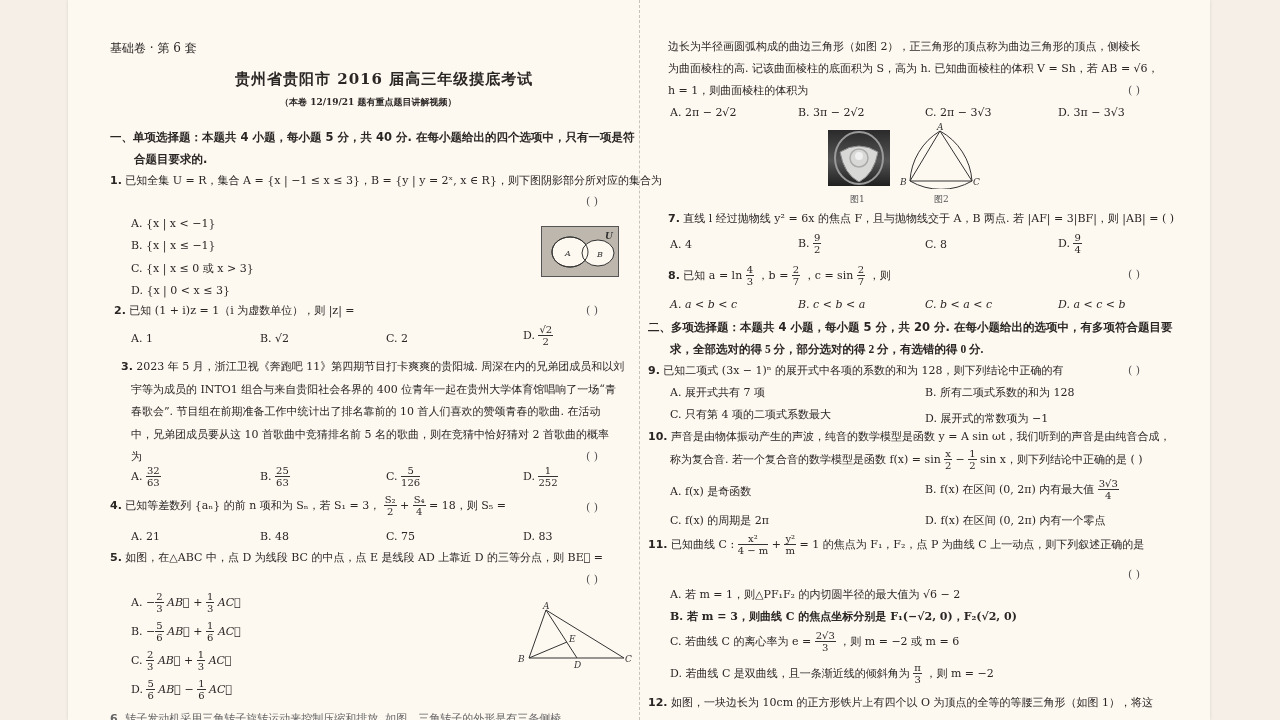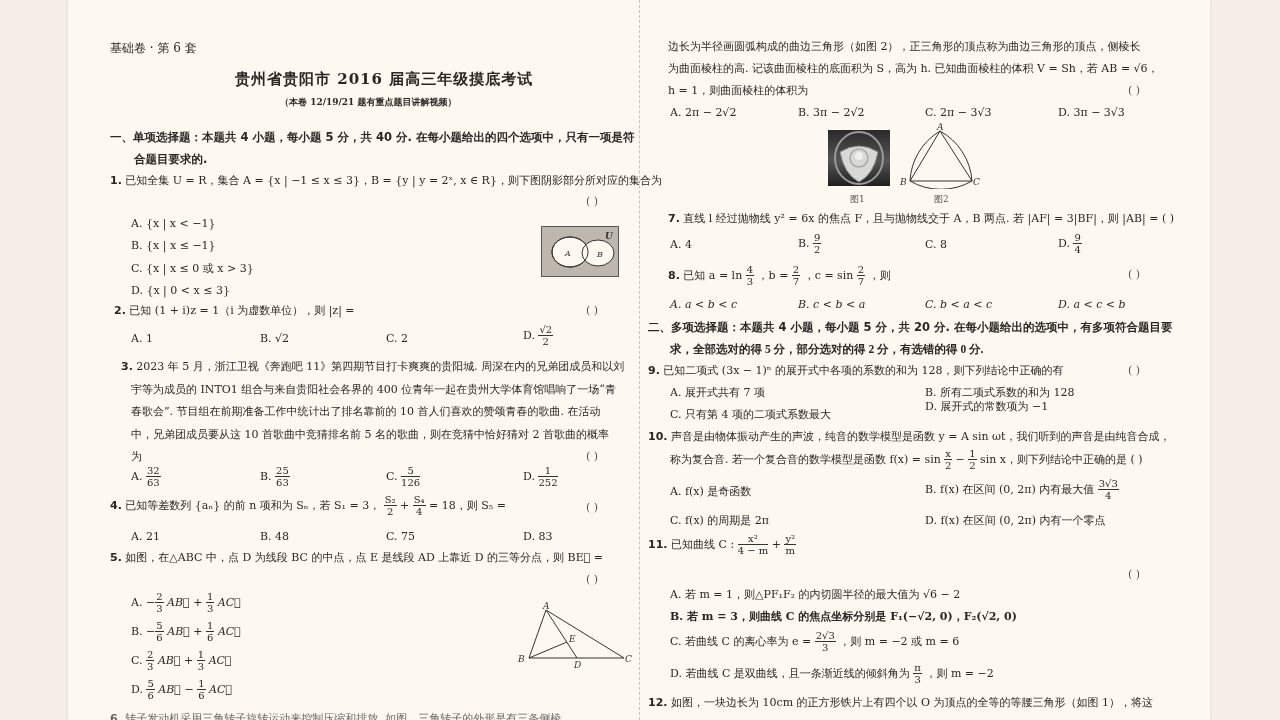--- a/index.html
+++ b/index.html
@@ -230,21 +230,21 @@
     <div class="abs section" style="left:2px;top:342px;font-family:Liberation Serif, serif;">求，全部选对的得 5 分，部分选对的得 2 分，有选错的得 0 分.</div>
 
     <div class="abs" style="left:-20px;top:364px;">
       <span class="qnum">9.</span>
       <span>已知二项式 (3x − 1)ⁿ 的展开式中各项的系数的和为 128，则下列结论中正确的有</span>
     </div>
     <div class="paren" style="left:460px;top:364px;">(      )</div>
     <div class="abs opt" style="left:2px;top:386px;">A.  展开式共有 7 项</div>
     <div class="abs opt" style="left:257px;top:386px;">B.  所有二项式系数的和为 128</div>
     <div class="abs opt" style="left:2px;top:408px;">C.  只有第 4 项的二项式系数最大</div>
-    <div class="abs opt" style="left:257px;top:400px;">D.  展开式的常数项为 −1</div>
+    <div class="abs opt" style="left:257px;top:412px;">D.  展开式的常数项为 −1</div>
 
     <div class="abs" style="left:-20px;top:430px;">
       <span class="qnum">10.</span>
       <span>声音是由物体振动产生的声波，纯音的数学模型是函数 y = A sin ωt，我们听到的声音是由纯音合成，</span>
     </div>
     <div class="abs" style="left:2px;top:448px;">
       <span>称为复合音. 若一个复合音的数学模型是函数 f(x) = sin</span>
       <span class="frac"><span class="num">x</span><span>2</span></span>
       <span>−</span>
       <span class="frac"><span class="num">1</span><span>2</span></span>
@@ -257,20 +257,21 @@
     </div>
     <div class="abs opt" style="left:2px;top:514px;">C.  f(x) 的周期是 2π</div>
     <div class="abs opt" style="left:257px;top:514px;">D.  f(x) 在区间 (0, 2π) 内有一个零点</div>
 
     <div class="abs" style="left:-20px;top:533px;">
       <span class="qnum">11.</span>
       <span>已知曲线 C :</span>
       <span class="frac"><span class="num">x²</span><span>4 − m</span></span>
       <span>+</span>
       <span class="frac"><span class="num">y²</span><span>m</span></span>
+      <span>= 1 的焦点为 F₁，F₂，点 P 为曲线 C 上一动点，则下列叙述正确的是</span>
     </div>
     <div class="paren" style="left:460px;top:568px;">(      )</div>
     <div class="abs opt" style="left:2px;top:588px;">A.  若 m = 1，则△PF₁F₂ 的内切圆半径的最大值为 √6 − 2</div>
     <div class="abs opt" style="left:2px;top:610px;font-weight:bold;">B.  若 m = 3，则曲线 C 的焦点坐标分别是 F₁(−√2, 0)，F₂(√2, 0)</div>
     <div class="abs opt" style="left:2px;top:630px;">
       <span>C.  若曲线 C 的离心率为 e =</span>
       <span class="frac"><span class="num">2√3</span><span>3</span></span>
       <span>，则 m = −2 或 m = 6</span>
     </div>
     <div class="abs opt" style="left:2px;top:662px;">

